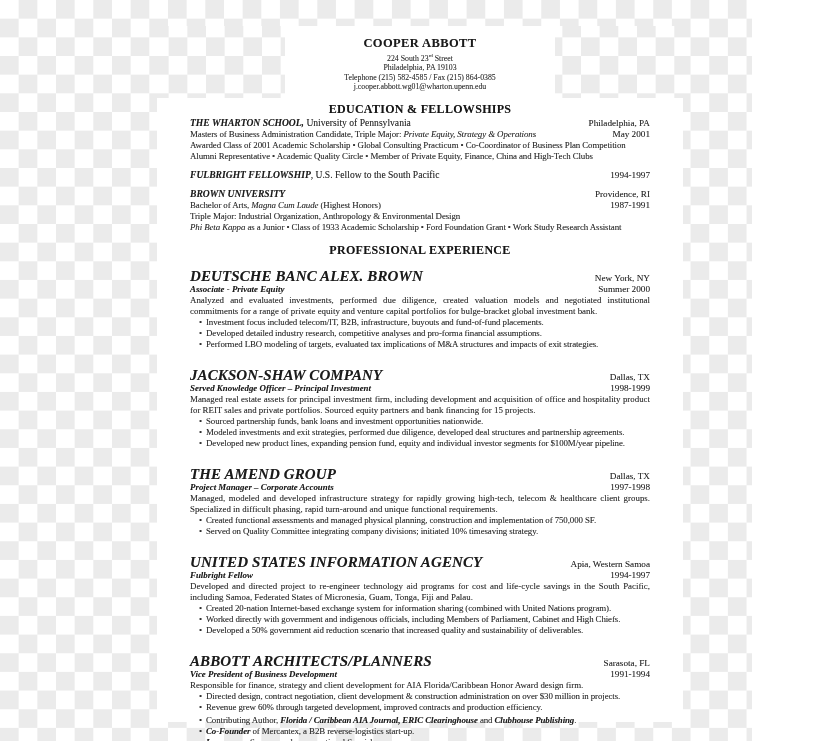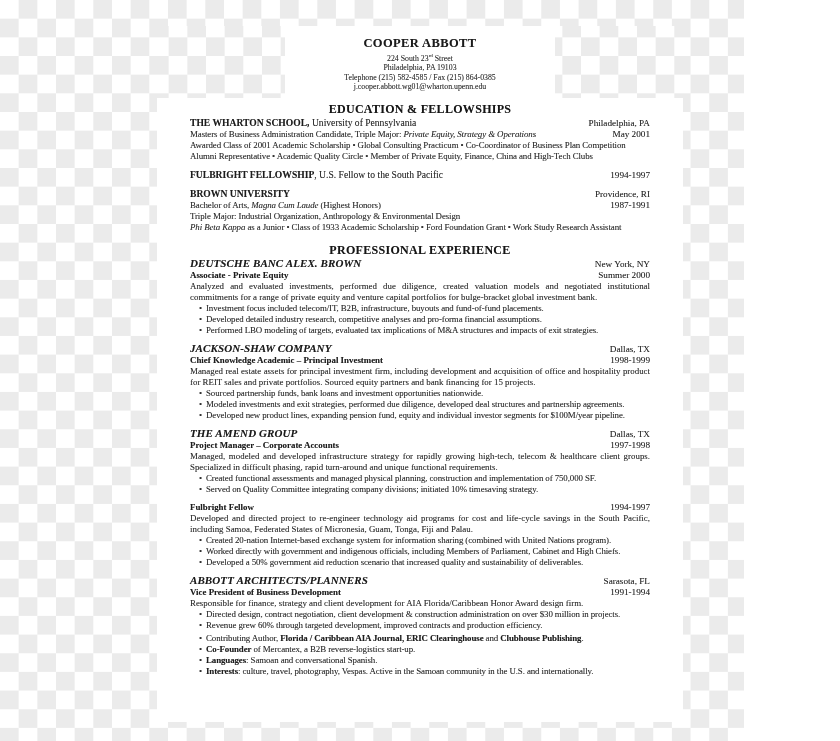--- a/index.html
+++ b/index.html
@@ -6,20 +6,21 @@
   body{
     width:840px;height:741px;overflow:hidden;
     font-family:"Liberation Serif", serif;
     background:#fff;
   }
   .canvas{
     position:relative;width:744px;height:741px;
     background-color:#fff;
     background-image:conic-gradient(var(--checker-dark,#ebebeb) 25%, #ffffff 0 50%, var(--checker-dark,#ebebeb) 0 75%, #ffffff 0);
     background-size:37.33px 37.33px;
+    padding-left:8px;
   }
   .page{
     position:absolute;left:157px;top:26px;width:526px;height:696px;
     background:var(--page-bg,#ffffff);
     color:var(--text,#2b2b2b);
   }
   
   .checker-strip{
     position:absolute;top:0;height:72px;
     background-image:conic-gradient(var(--checker-dark,#ebebeb) 25%, #ffffff 0 50%, var(--checker-dark,#ebebeb) 0 75%, #ffffff 0);
@@ -37,25 +38,25 @@
   .addr sup{font-size:5px;vertical-align:super;}
   .sec{
     text-align:center;font-weight:700;font-size:12px;line-height:12px;
     letter-spacing:.3px;color:#161616;margin-top:11px;
   }
   .row{display:flex;justify-content:space-between;align-items:baseline;}
   .line,.row,.just,.bullet{font-size:8.9px;line-height:11px;}
   .just{text-align:justify;color:#303030;}
   .line{white-space:nowrap;letter-spacing:-.1px;color:#303030;}
   .r{text-align:center;white-space:nowrap;font-size:9.2px;color:#2a2a2a;}
-  .b{font-weight:700;color:#1d1d1d;}
+  .b{font-weight:700;color:#1d1d1d;font-style:italic;}
   .i{font-style:italic;margin-top:12px;}
   .bi{font-weight:700;font-style:italic;color:#1b1b1b;}
   .inst{font-size:9.6px;}
-  .company{font-size:11px;letter-spacing:.1px;}
+  .company{font-size:15px;letter-spacing:.1px;margin-top:13px;}
   .edu-block,.job{margin-top:7px;}
   .first{margin-top:2px;}
   .bullet{padding-left:9px;white-space:nowrap;letter-spacing:-.1px;color:#303030;}
   .blt{margin-right:4px;}
   .text-soft{text-shadow:0 0 .3px rgba(60,60,60,.45);}
 </style>
 </head>
 <body>
 
 <div class="canvas">
@@ -126,21 +127,21 @@
           <div class="bullet"><span class="blt">•</span><span>Developed detailed industry research, competitive analyses and pro-forma financial assumptions.</span></div>
           <div class="bullet"><span class="blt">•</span><span>Performed LBO modeling of targets, evaluated tax implications of M&amp;A structures and impacts of exit strategies.</span></div>
         </div>
 
         <div class="job">
           <div class="row">
               <span class="bi company">JACKSON-SHAW COMPANY</span>
               <span class="r">Dallas, TX</span>
             </div>
           <div class="row">
-              <span class="b">Chief Knowledge Academic – Principal Investment</span>
+              <span class="b">Served Knowledge Officer – Principal Investment</span>
               <span class="r">1998-1999</span>
             </div>
           <div class="just">Managed real estate assets for principal investment firm, including development and acquisition of office and hospitality product for REIT sales and private portfolios.  Sourced equity partners and bank financing for 15 projects.</div>
           <div class="bullet"><span class="blt">•</span><span>Sourced partnership funds, bank loans and investment opportunities nationwide.</span></div>
           <div class="bullet"><span class="blt">•</span><span>Modeled investments and exit strategies, performed due diligence, developed deal structures and partnership agreements.</span></div>
           <div class="bullet"><span class="blt">•</span><span>Developed new product lines, expanding pension fund, equity and individual investor segments for $100M/year pipeline.</span></div>
         </div>
 
         <div class="job">
           <div class="row">
@@ -150,20 +151,24 @@
           <div class="row">
               <span class="b">Project Manager – Corporate Accounts</span>
               <span class="r">1997-1998</span>
             </div>
           <div class="just">Managed, modeled and developed infrastructure strategy for rapidly growing high-tech, telecom &amp; healthcare client groups. Specialized in difficult phasing, rapid turn-around and unique functional requirements.</div>
           <div class="bullet"><span class="blt">•</span><span>Created functional assessments and managed physical planning, construction and implementation of 750,000 SF.</span></div>
           <div class="bullet"><span class="blt">•</span><span>Served on Quality Committee integrating company divisions; initiated 10% timesaving strategy.</span></div>
         </div>
 
         <div class="job">
+          <div class="row">
+              <span class="bi company">UNITED STATES INFORMATION AGENCY</span>
+              <span class="r">Apia, Western Samoa</span>
+            </div>
           <div class="row">
               <span class="b">Fulbright Fellow</span>
               <span class="r">1994-1997</span>
             </div>
           <div class="just">Developed and directed project to re-engineer technology aid programs for cost and life-cycle savings in the South Pacific, including Samoa, Federated States of Micronesia, Guam, Tonga, Fiji and Palau.</div>
           <div class="bullet"><span class="blt">•</span><span>Created 20-nation Internet-based exchange system for information sharing (combined with United Nations program).</span></div>
           <div class="bullet"><span class="blt">•</span><span>Worked directly with government and indigenous officials, including Members of Parliament, Cabinet and High Chiefs.</span></div>
           <div class="bullet"><span class="blt">•</span><span>Developed a 50% government aid reduction scenario that increased quality and sustainability of deliverables.</span></div>
         </div>
 

